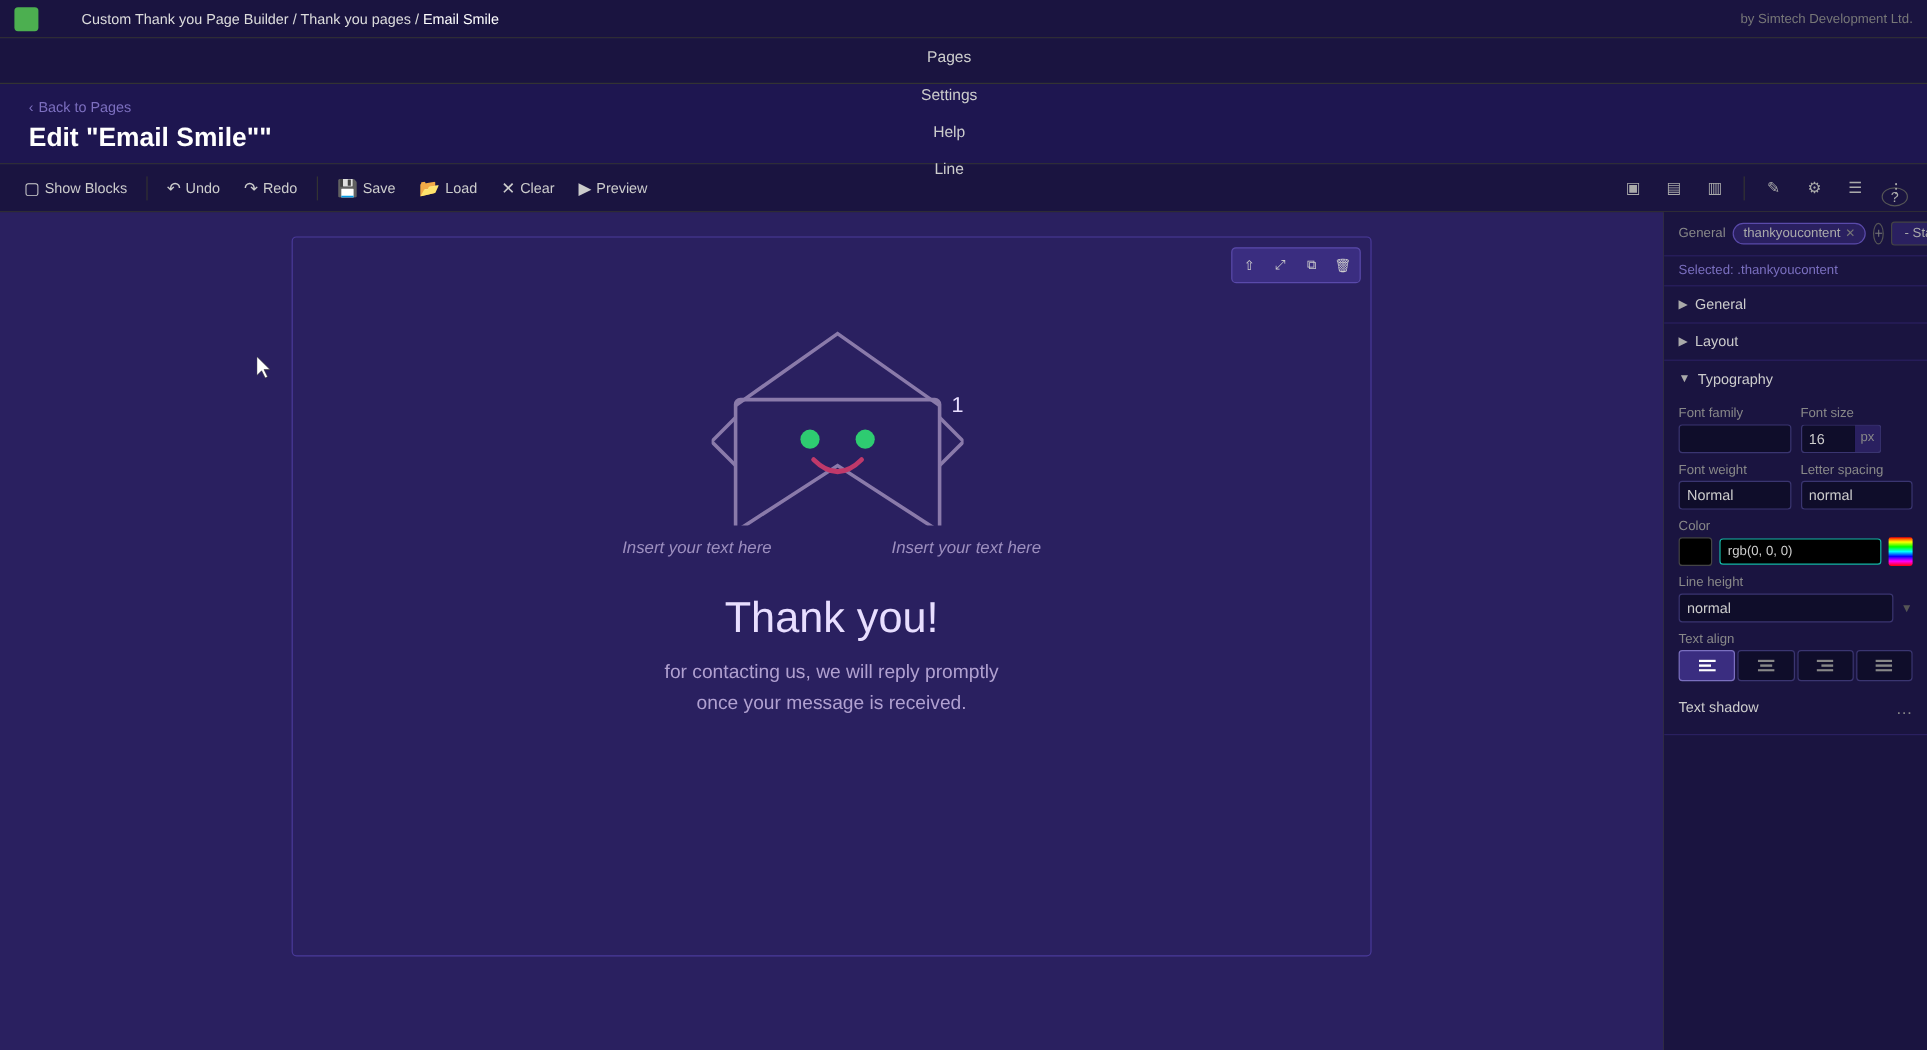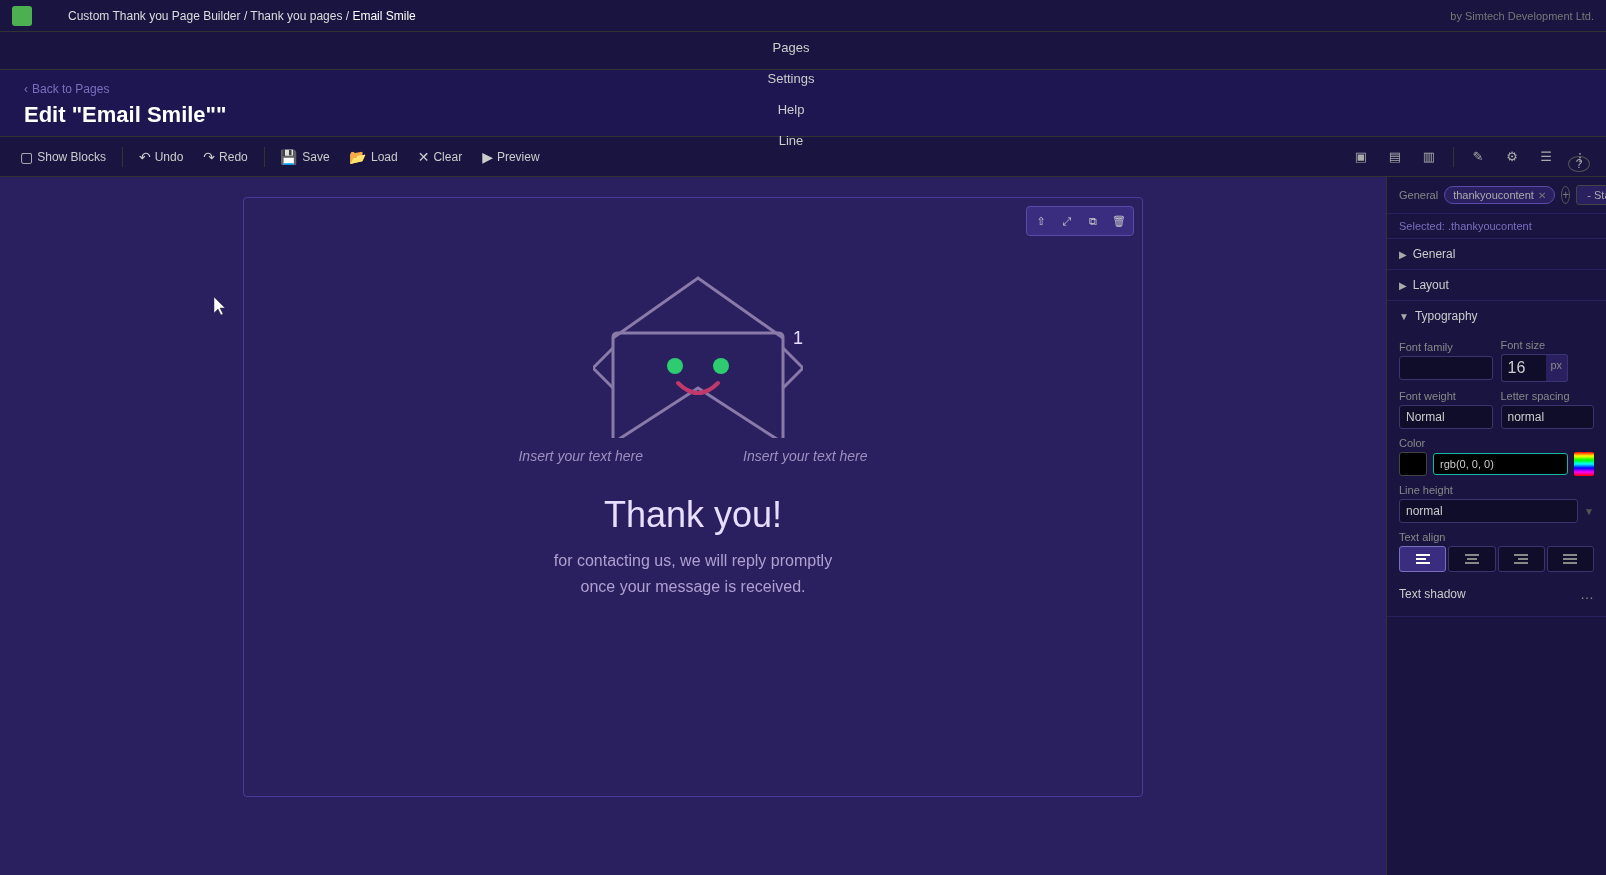--- a/index.html
+++ b/index.html
@@ -71,21 +71,21 @@
     .accordion { border-bottom: 1px solid #2a2060; }
     .accordion-header { display: flex; align-items: center; padding: 8px 12px; cursor: pointer; }
     .accordion-arrow { color: #aaa; font-size: 10px; margin-right: 6px; }
     .accordion-label { color: #ccc; font-size: 12px; font-weight: 500; }
 
     
     .typography-content { padding: 8px 12px; }
     .field-row { display: flex; gap: 8px; margin-bottom: 8px; align-items: center; }
     .field-label { color: #888; font-size: 11px; margin-bottom: 3px; }
     .field-group { flex: 1; }
-    .field-input { width: 100%; background: #0f0d2a; border: 1px solid #3a3570; border-radius: 3px; color: #ccc; font-size: 16px; padding: 4px 6px; outline: none; }
+    .field-input { width: 100%; background: #0f0d2a; border: 1px solid #3a3570; border-radius: 3px; color: #ccc; font-size: 12px; padding: 4px 6px; outline: none; }
     .field-select { width: 100%; background: #0f0d2a; border: 1px solid #3a3570; border-radius: 3px; color: #ccc; font-size: 12px; padding: 4px 6px; outline: none; cursor: pointer; appearance: none; }
     .px-unit { background: #2a2060; border: 1px solid #3a3570; border-left: none; border-radius: 0 3px 3px 0; color: #888; font-size: 11px; padding: 4px 5px; }
     .input-with-unit { display: flex; }
     .input-with-unit .field-input { border-radius: 3px 0 0 3px; border-right: none; }
     .color-row { margin-bottom: 8px; }
     .color-field { display: flex; align-items: center; gap: 6px; }
     .color-preview { width: 28px; height: 24px; background: #000; border-radius: 3px; border: 1px solid #444; flex-shrink: 0; }
     .color-value { flex: 1; background: #000000; border: 1px solid #14b8a6; border-radius: 3px; color: #ccc; font-size: 11px; padding: 4px 6px; }
 
     

